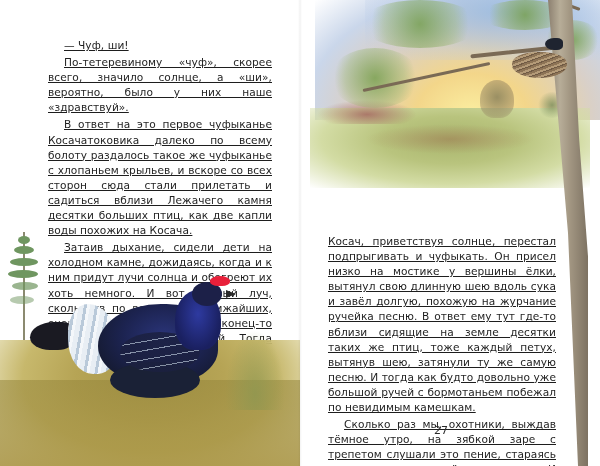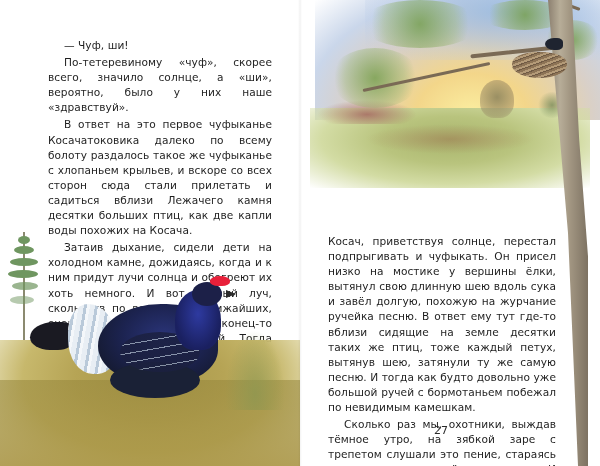--- a/index.html
+++ b/index.html
@@ -3,21 +3,21 @@
   <meta charset="utf-8">
   <style>
     html, body { margin: 0; padding: 0; }
     body { width: 600px; height: 466px; background: #ffffff; position: relative; overflow: hidden; font-family: "DejaVu Sans", sans-serif; color: #1e1e1e; }
     .spread { position: absolute; left: 0; top: 0; width: 600px; height: 466px; }
     .page { position: absolute; top: 0; height: 466px; }
     .page-left { left: 0; width: 300px; }
     .page-right { left: 300px; width: 300px; }
     .gutter { position: absolute; left: 298px; top: 0; width: 4px; height: 466px; background: linear-gradient(to right, rgba(0,0,0,0), rgba(0,0,0,0.05), rgba(0,0,0,0)); }
 
-    .text { position: absolute; font-size: 10.6px; line-height: 15.1px; text-align: justify; letter-spacing: 0.05px; }
+    .text { position: absolute; font-size: 10.6px; line-height: 15.1px; text-align: justify; letter-spacing: 0.05px; text-decoration: underline; }
     .text p { margin: 0; text-indent: 16px; }
     .text p + p { margin-top: 2px; }
     .left-text { left: 48px; top: 38px; width: 224px; }
     .right-text { left: 328px; top: 234px; width: 228px; }
     .right-text p:first-child { text-indent: 0; }
     .page-number { position: absolute; left: 434px; top: 424px; font-size: 11px; color: #2a2a2a; }
 
     
     .landscape { position: absolute; left: 305px; top: 0; width: 295px; height: 235px; }
     .sky { position: absolute; left: 10px; top: 0; width: 285px; height: 120px;

